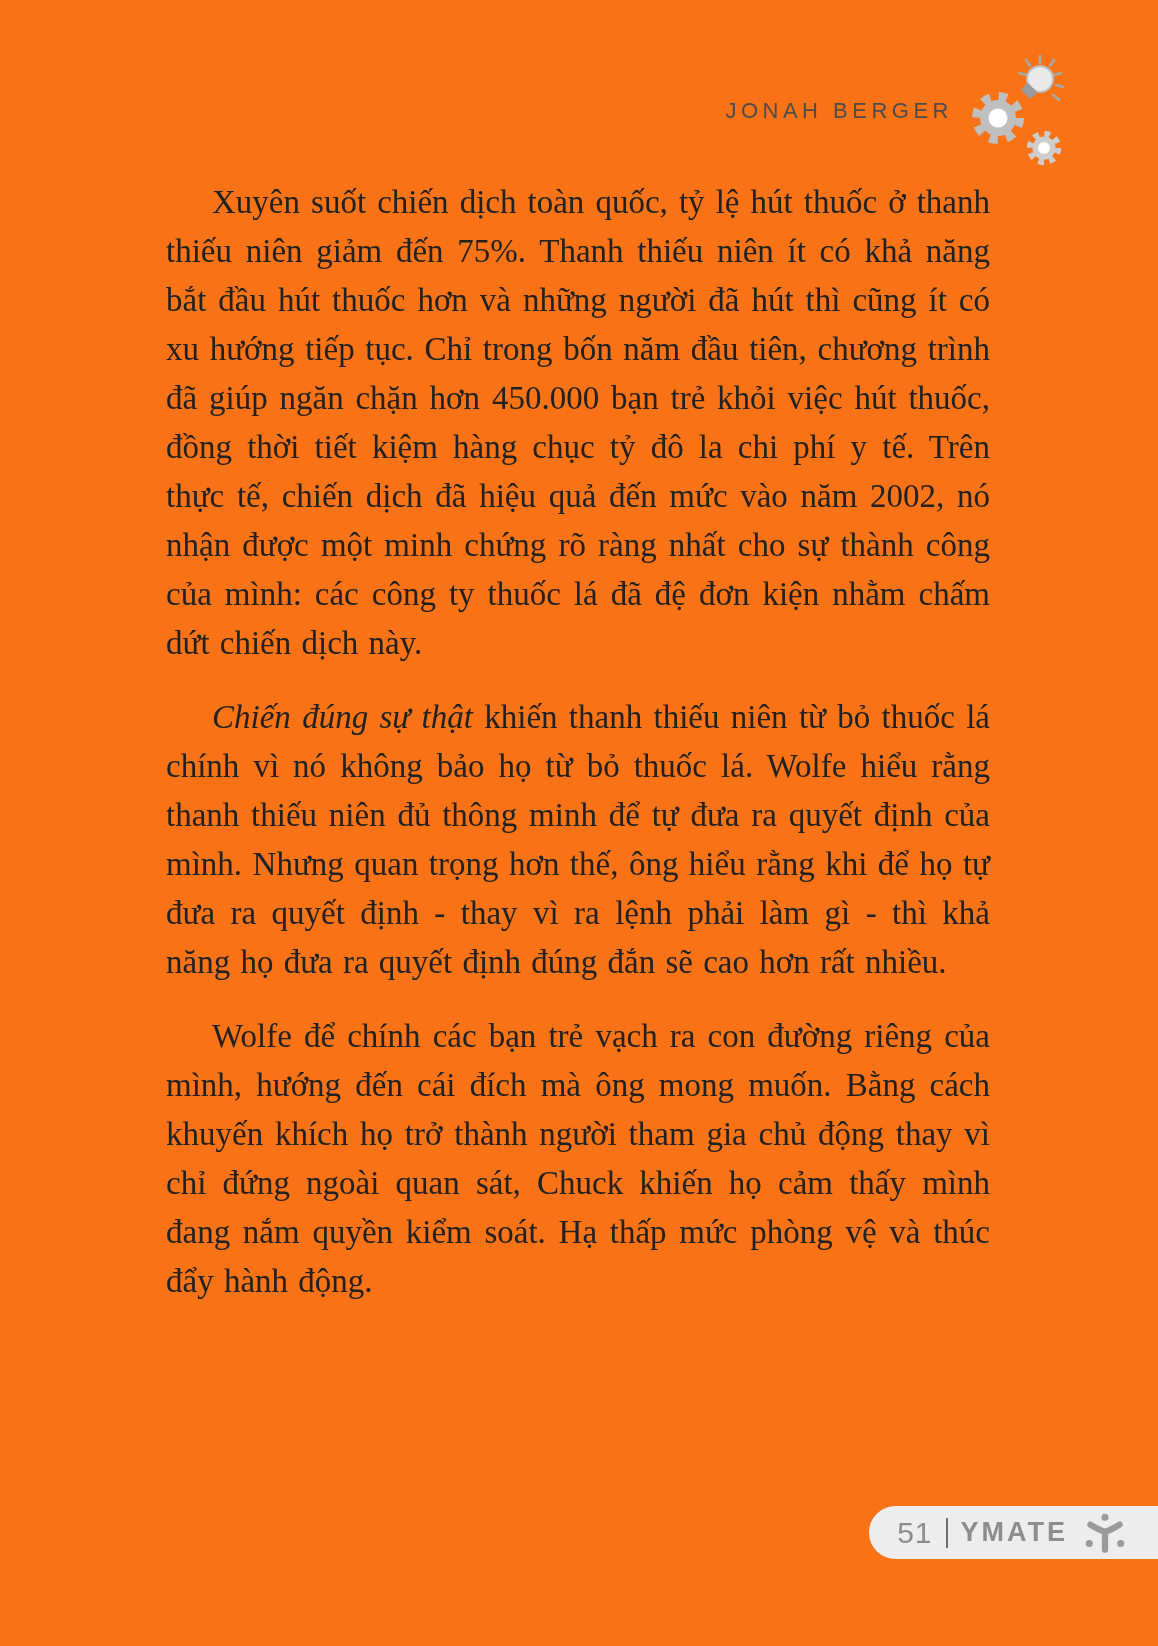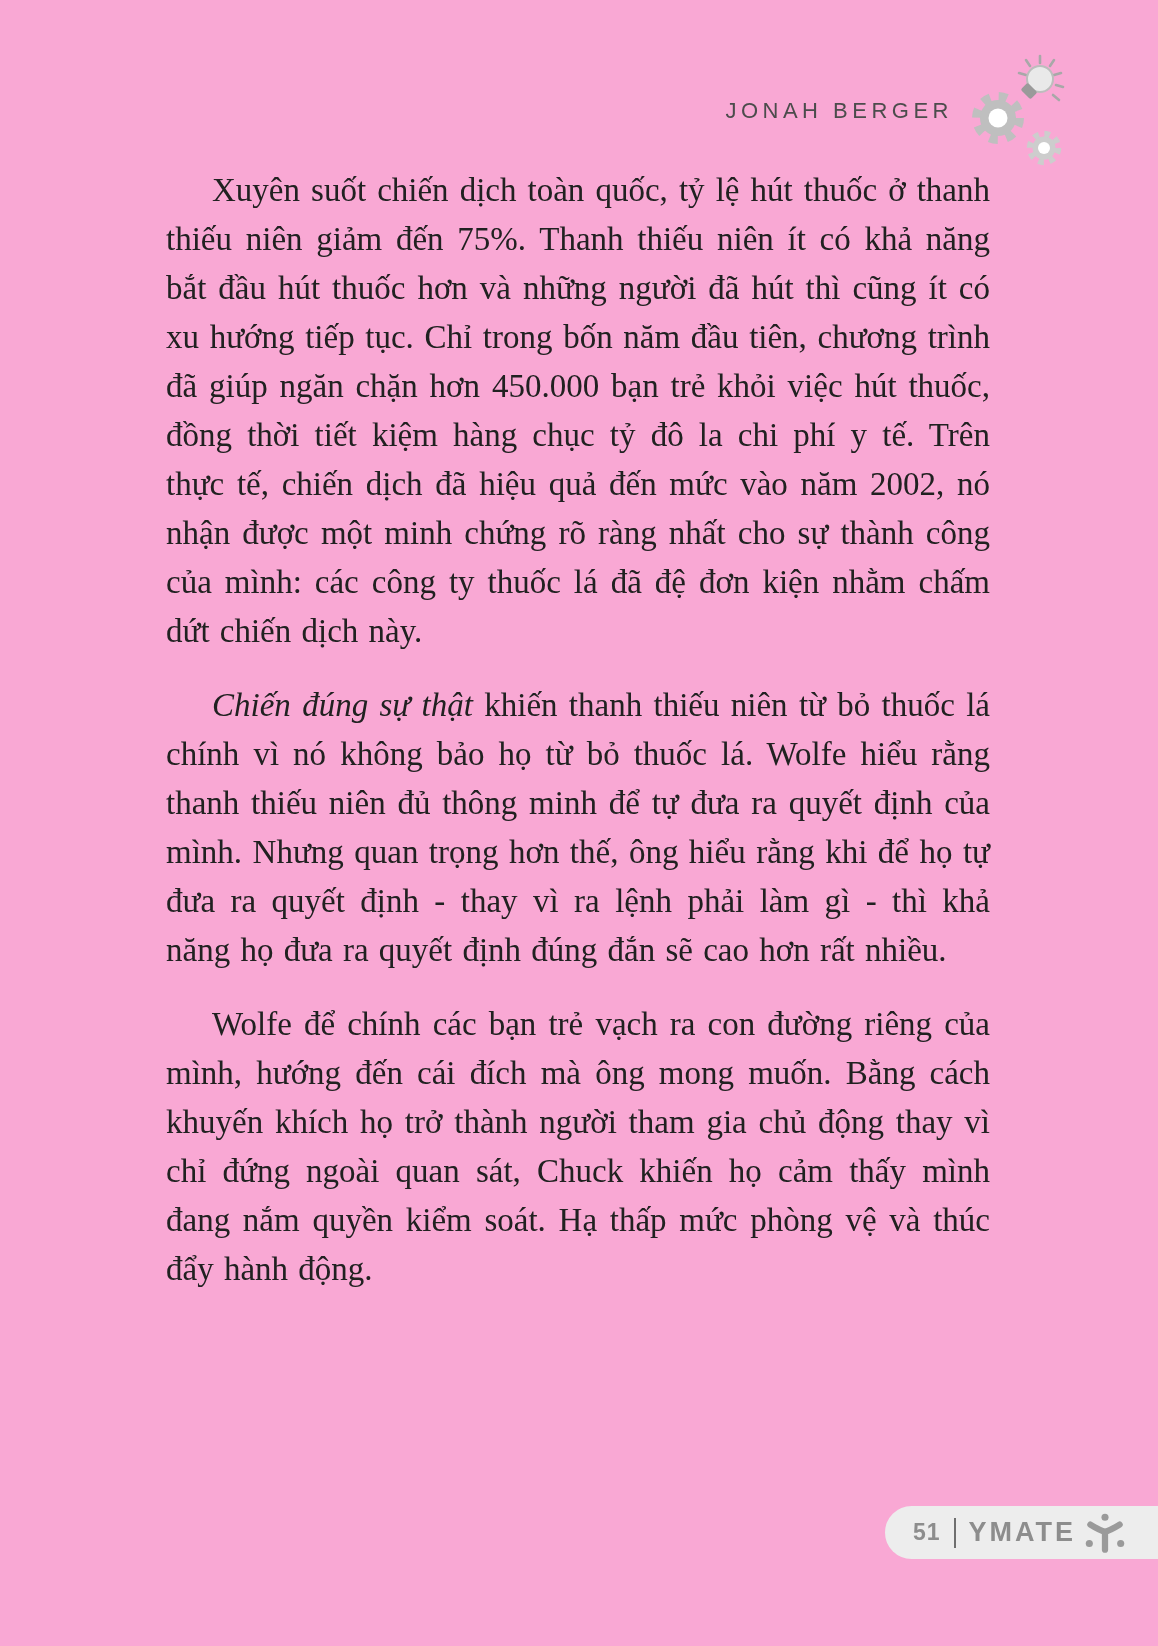--- a/index.html
+++ b/index.html
@@ -12,21 +12,21 @@
     --logo-gray:#9a9a9a;
     --ray-gray:#a8a8a8;
     --bulb-fill:#e9e9e9;
     --bulb-stroke:#bdbdbd;
     --base-gray:#9a9a9a;
   }
   html,body{margin:0;padding:0;background:#ffffff;}
   .page{
     position:relative;
     width:1158px;height:1646px;
-    background:#f9a8d4;
+    background:#f97316;
     overflow:hidden;
     font-family:"Liberation Serif","DejaVu Serif",serif;
   }
   
   .page-header{position:absolute;top:0;left:0;width:100%;height:180px;}
   .author{
     position:absolute;top:98px;right:205px;
     font-family:"Liberation Sans","DejaVu Sans",sans-serif;
     font-size:22px;letter-spacing:4.5px;color:var(--header-text);
     white-space:nowrap;
@@ -39,38 +39,38 @@
   .gear-hole{fill:#ffffff;}
   .ray{stroke:var(--ray-gray);stroke-width:2.6;stroke-linecap:round;}
   .bulb{fill:var(--bulb-fill);stroke:var(--bulb-stroke);stroke-width:2;}
   .bulb-base{fill:var(--base-gray);}
   
   .body-text{
     position:absolute;left:166px;top:166px;width:824px;
     color:var(--text);
   }
   .body-text p{
-    margin:0 0 25px 0;
+    margin:12px 0 25px 0;
     font-size:33px;line-height:49px;
     text-align:justify;text-indent:46px;
     word-spacing:2px;
   }
   .it{font-style:italic;}
   
   .page-footer{
     position:absolute;right:0;top:1506px;height:53px;
     background:var(--footer-bg);
     border-radius:27px 0 0 27px;
     display:flex;align-items:center;
     padding:0 30px 0 28px;
     font-family:"Liberation Sans","DejaVu Sans",sans-serif;
   }
-  .pagenum{font-size:23px;color:var(--footer-text);letter-spacing:1px;font-weight:bold;}
+  .pagenum{font-size:30px;color:var(--footer-text);letter-spacing:1px;}
   .sep{width:2px;height:30px;background:#6f6f6f;margin:0 13px;}
-  .brand{font-size:27px;font-weight:bold;letter-spacing:3px;color:var(--footer-text);margin-right:6px;}
+  .brand{font-size:27px;font-weight:bold;letter-spacing:3px;color:var(--footer-text);margin-right:14px;}
   .logo-stroke{stroke:var(--logo-gray);stroke-width:6;stroke-linecap:round;fill:none;}
   .logo-dot{fill:var(--logo-gray);}
 </style>
 </head>
 <body>
 
 <div class="page">
 
   <header class="page-header">
     <span class="author">JONAH BERGER</span>

